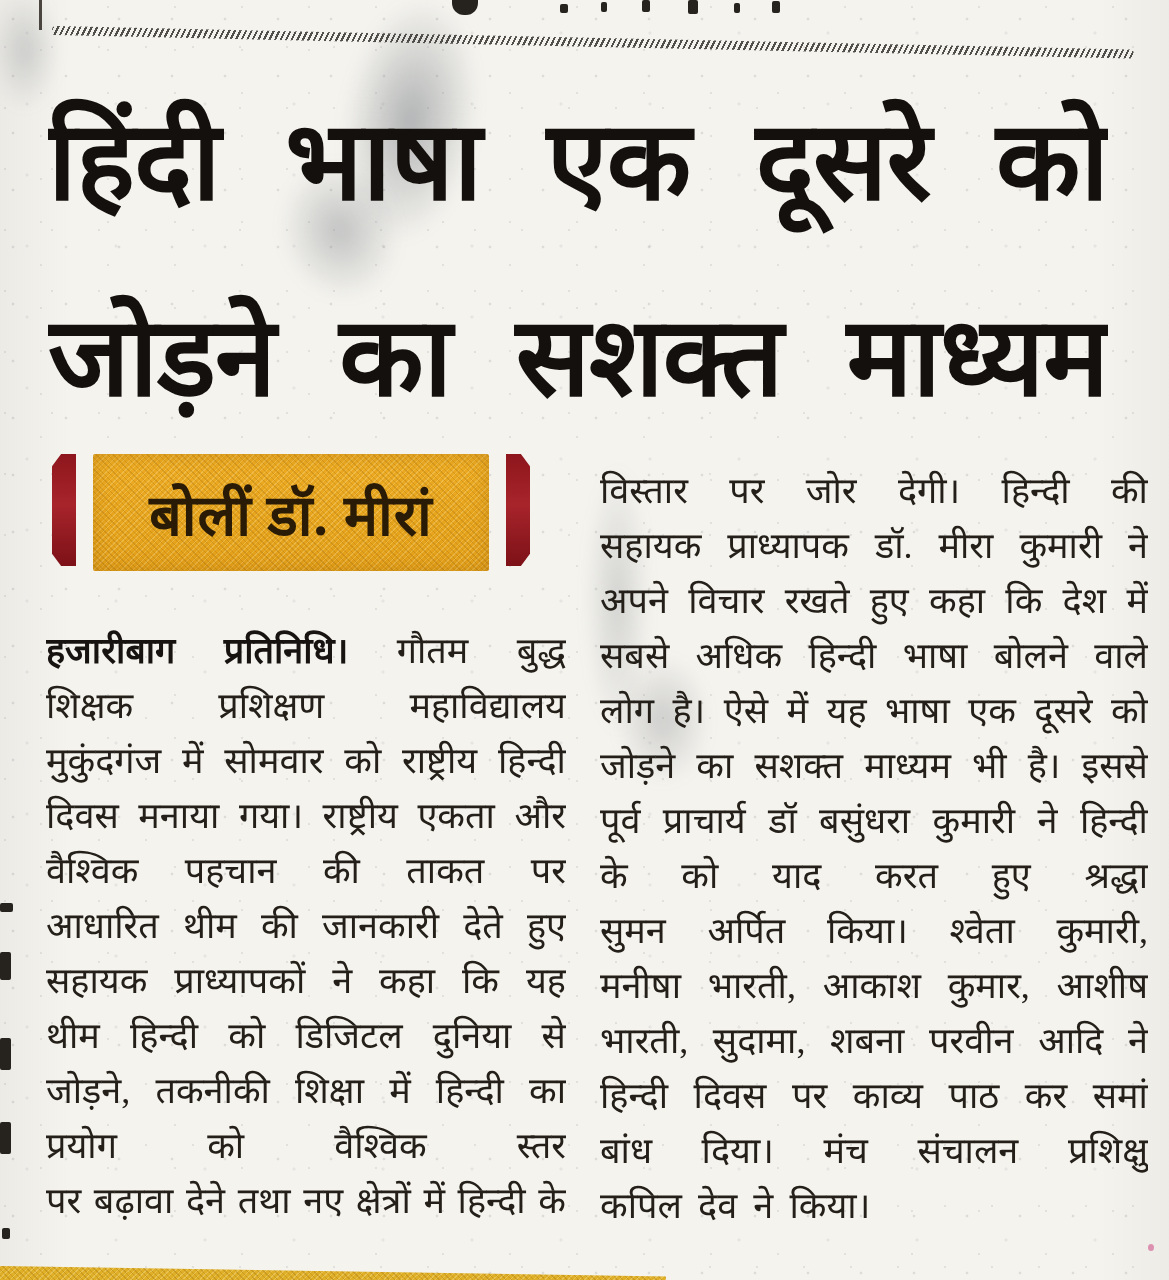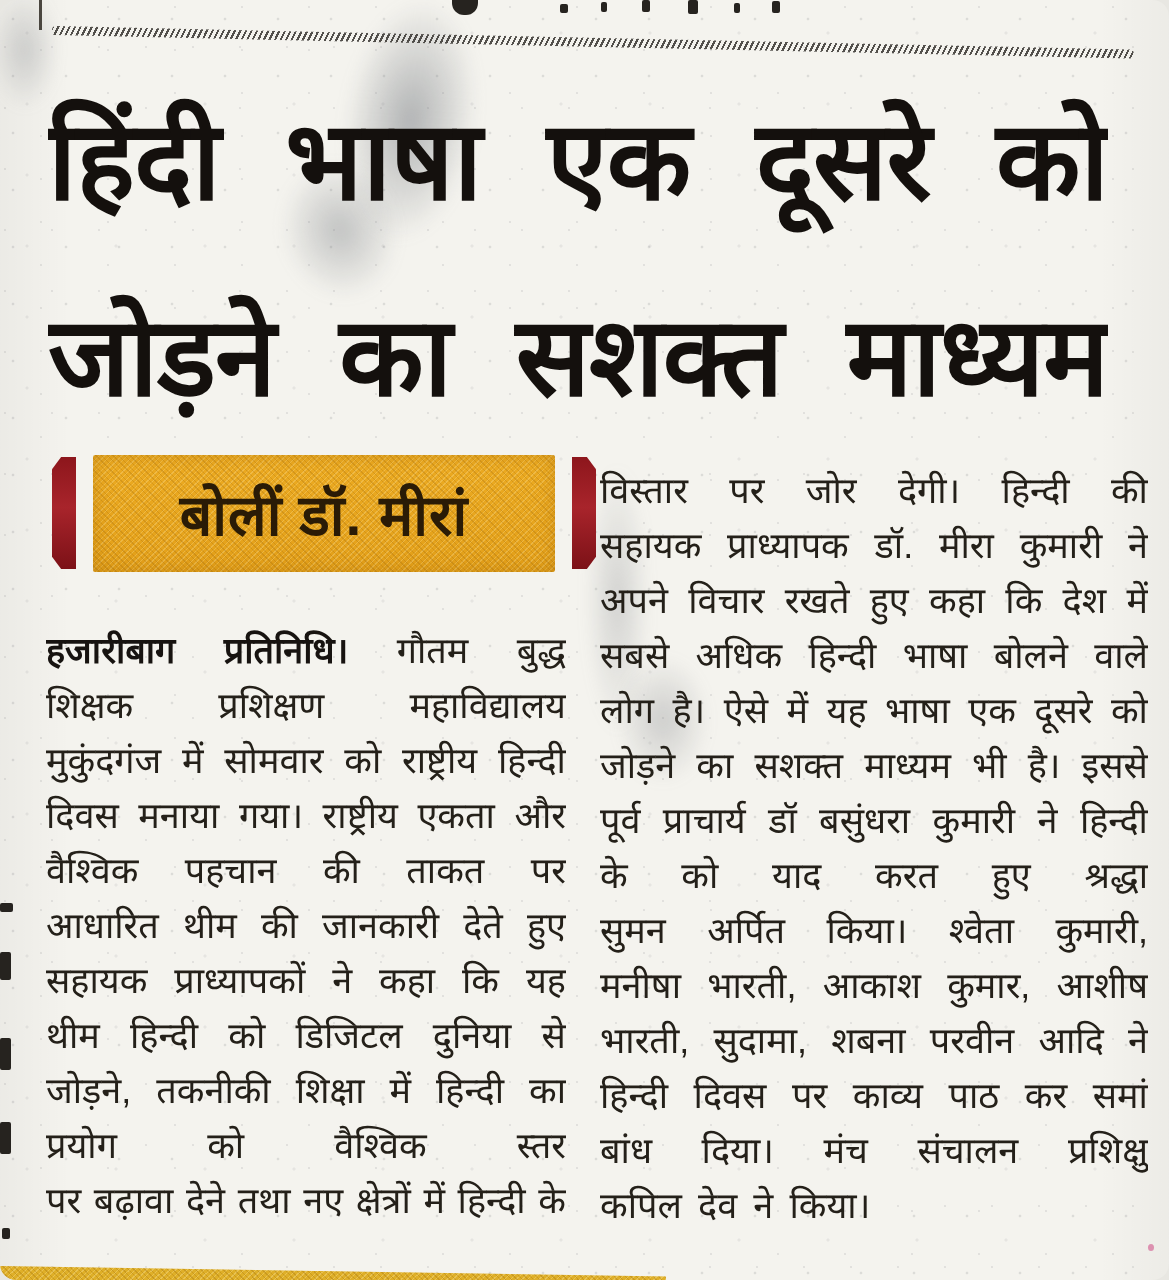--- a/index.html
+++ b/index.html
@@ -7,22 +7,21 @@
   .page{
     position:relative;width:1169px;height:1280px;overflow:hidden;
     background-color:#f4f3ee;
     background-image:
       radial-gradient(circle at 13px 19px, rgba(60,60,70,.13) 1px, transparent 1.7px),
       radial-gradient(circle at 41px 7px,  rgba(60,60,70,.10) 1px, transparent 1.5px),
       radial-gradient(circle at 27px 33px, rgba(60,60,70,.08) 1.2px, transparent 1.9px),
       radial-gradient(circle at 5px 47px,  rgba(60,60,70,.10) 1px, transparent 1.5px),
       linear-gradient(90deg, rgba(0,0,0,.035), rgba(0,0,0,0) 6%, rgba(0,0,0,0) 94%, rgba(0,0,0,.03));
     background-size:53px 57px, 67px 43px, 89px 71px, 47px 61px, 100% 100%;
-    font-family:Liberation Sans, sans-serif;
-    border-radius:16px;
+    font-family:Liberation Serif, serif;
   }
   
   .smudge{position:absolute;pointer-events:none;filter:blur(7px);z-index:1;}
   .smudge.s1{left:318px;top:-50px;width:185px;height:340px;transform:rotate(8deg);
     background:radial-gradient(closest-side, rgba(110,115,122,.50), rgba(110,115,122,0) 72%);}
   .smudge.s2{left:255px;top:130px;width:170px;height:200px;transform:rotate(-12deg);
     background:radial-gradient(closest-side, rgba(110,115,122,.38), rgba(110,115,122,0) 70%);}
   .smudge.s3{left:575px;top:420px;width:85px;height:360px;
     background:radial-gradient(closest-side, rgba(120,124,130,.28), rgba(120,124,130,0) 75%);}
   .smudge.s4{left:598px;top:630px;width:130px;height:180px;
@@ -44,22 +43,22 @@
       repeating-linear-gradient(45deg, rgba(140,90,0,.25) 0 1px, rgba(140,90,0,0) 1px 4px),
       repeating-linear-gradient(-45deg, rgba(255,240,180,.30) 0 1px, rgba(255,240,180,0) 1px 4px),
       #dfaf28;
   }
   .pink-dot{position:absolute;left:1148px;top:1244px;width:6px;height:7px;border-radius:50%;
     background:rgba(205,70,130,.55);z-index:2;}
   
   .headline{position:absolute;left:48px;top:58px;width:1060px;z-index:2;color:#14100d;font-weight:800;}
   .headline .tline{height:196px;font-size:110px;letter-spacing:-1px;}
   
-  .kicker-row{position:absolute;left:52px;top:454px;width:544px;height:118px;display:flex;
-    align-items:center;gap:17px;z-index:2;}
+  .kicker-row{position:absolute;left:52px;top:454px;width:478px;height:118px;display:flex;
+    gap:17px;z-index:2;}
   .accent-bar{width:24px;height:112px;flex:0 0 auto;
     background:linear-gradient(180deg,#8d161c,#a8242b 45%,#7c1117);}
   .accent-bar.left{clip-path:polygon(0 11%, 38% 0, 100% 0, 100% 100%, 38% 100%, 0 89%);}
   .accent-bar.right{clip-path:polygon(0 0, 62% 0, 100% 11%, 100% 89%, 62% 100%, 0 100%);}
   .kicker-box{
     flex:1 1 auto;height:117px;display:flex;align-items:center;justify-content:center;
     border-radius:2px;
     background:
       repeating-linear-gradient(45deg, rgba(130,80,0,.20) 0 1px, rgba(130,80,0,0) 1px 4px),
       repeating-linear-gradient(-45deg, rgba(255,235,170,.28) 0 1px, rgba(255,235,170,0) 1px 4px),

